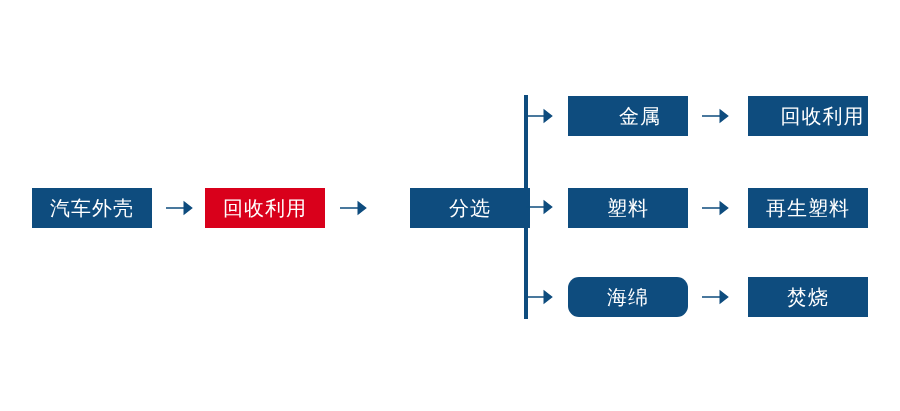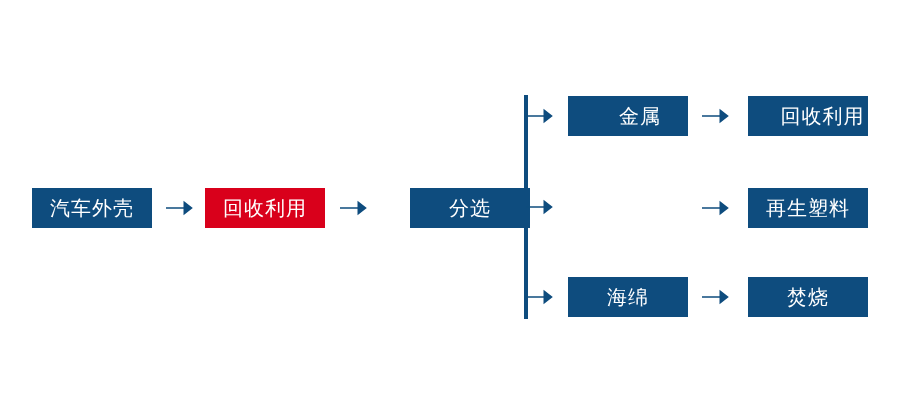--- a/index.html
+++ b/index.html
@@ -101,36 +101,37 @@
   </div>
 
   <div class="node blue" style="left:748px; top:96px;padding-left:29px;">回收利用</div>
 
   <div class="branch-arrow" style="left:526px; top:194px;">
     <svg width="30" height="26" viewBox="0 0 30 26" aria-hidden="true">
       <path d="M0 12.2 h17.5 v-6.4 l9.3 7.2 -9.3 7.2 v-6.4 H0 Z" fill="#0E4C7E"></path>
     </svg>
   </div>
 
+  <div class="node blue" style="left:568px; top:188px;">塑料</div>
 
   <div class="arrow" style="left:700px; top:195px;">
     <svg width="30" height="26" viewBox="0 0 30 26" aria-hidden="true">
       <path d="M2 12.2 h17.5 v-6.4 l9.3 7.2 -9.3 7.2 v-6.4 H2 Z" fill="#0E4C7E"></path>
     </svg>
   </div>
 
   <div class="node blue" style="left:748px; top:188px;text-align:center;">再生塑料</div>
 
   <div class="branch-arrow" style="left:526px; top:284px;">
     <svg width="30" height="26" viewBox="0 0 30 26" aria-hidden="true">
       <path d="M0 12.2 h17.5 v-6.4 l9.3 7.2 -9.3 7.2 v-6.4 H0 Z" fill="#0E4C7E"></path>
     </svg>
   </div>
 
-  <div class="node blue" style="left:568px; top:277px;">海绵</div>
+  <div class="node blue" style="left:568px; top:277px;border-radius:11px;">海绵</div>
 
   <div class="arrow" style="left:700px; top:284px;">
     <svg width="30" height="26" viewBox="0 0 30 26" aria-hidden="true">
       <path d="M2 12.2 h17.5 v-6.4 l9.3 7.2 -9.3 7.2 v-6.4 H2 Z" fill="#0E4C7E"></path>
     </svg>
   </div>
 
   <div class="node blue" style="left:748px; top:277px;text-align:center;">焚烧</div>
 
 </div>

